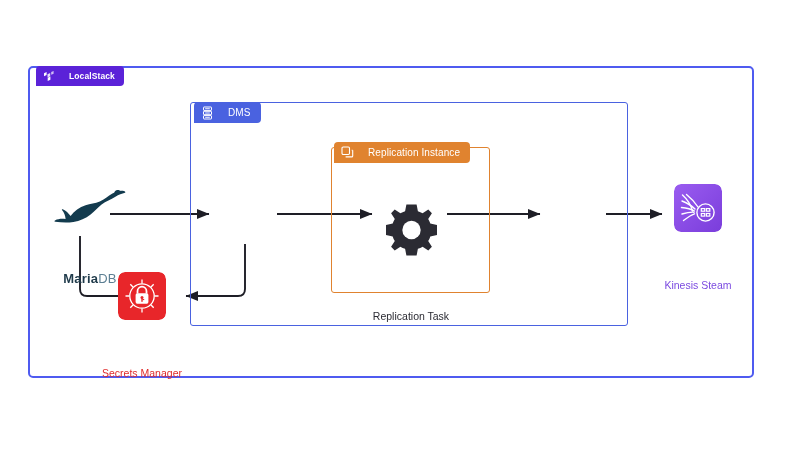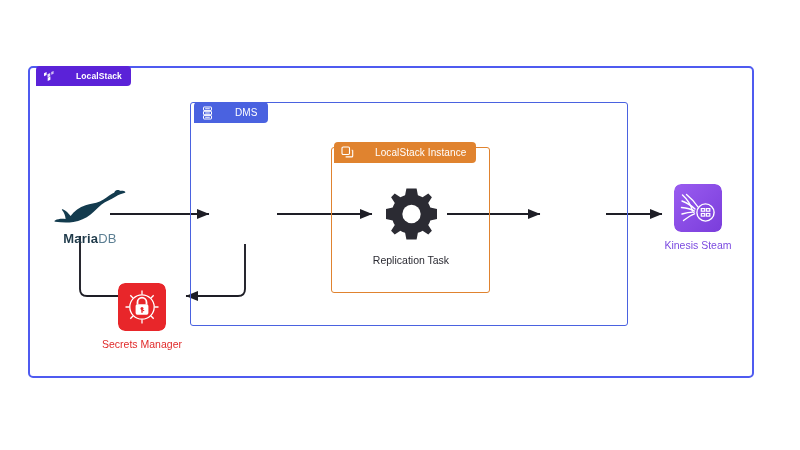--- a/index.html
+++ b/index.html
@@ -22,21 +22,21 @@
     left:190px;top:102px;width:438px;height:224px;
     border:1.6px solid #4a62e0;border-radius:3px;
   }
   #replication-instance-box{
     left:331px;top:147px;width:159px;height:146px;
     border:1.8px solid #e0832f;border-radius:3px;
   }
 
   
   .badge{
-    position:absolute;display:flex;align-items:center;gap:21px;
+    position:absolute;display:flex;align-items:center;gap:14px;
     border-radius:4px;color:#fff;white-space:nowrap;
     font-size:9.5px;letter-spacing:.1px;
   }
   #localstack-badge{
     left:36px;top:66px;height:20px;padding:0 9px 0 7px;
     background:#5b22d8;border-radius:4px 4px 4px 0;
     font-size:8.5px;font-weight:700;
   }
   #dms-badge{
     left:194px;top:102px;height:21px;padding:0 10px 0 7px;
@@ -44,39 +44,39 @@
     font-size:10px;font-weight:400;text-align:center;
   }
   #replication-instance-badge{
     left:334px;top:142px;height:21px;padding:0 10px 0 7px;
     background:#e0832f;border-radius:4px 4px 4px 0;
     font-size:10px;font-weight:400;
   }
   .badge-ico{display:flex;align-items:center;justify-content:center;flex:0 0 auto;}
 
   
-  .node{position:absolute;display:flex;flex-direction:column;align-items:center;}
+  .node{position:absolute;display:flex;flex-direction:column;align-items:center;gap:40px;}
   .node-label{
     margin-top:7px;font-size:10.5px;color:#2b2b33;
     text-align:center;white-space:nowrap;line-height:1.15;
   }
   .circle-node{width:57px;height:57px;border-radius:50%;background:#2b2b33;}
 
   #mariadb-node{left:42px;top:187px;width:96px;}
   #mariadb-wordmark{
     margin-top:2px;font-size:13px;font-weight:700;letter-spacing:.2px;
     color:#1f3a4a;
   }
   #mariadb-wordmark .db{color:#5c7f93;font-weight:400;}
 
   #source-endpoint-node{left:217px;top:186px;width:110px;}
-  #replication-task-node{left:356px;top:186px;width:110px;}
+  #replication-task-node{left:356px;top:202px;width:110px;}
   #target-endpoint-node{left:546px;top:186px;width:110px;}
 
-  #secrets-manager-node{left:94px;top:283px;width:96px;justify-content:flex-end;}
+  #secrets-manager-node{left:94px;top:272px;width:96px;justify-content:flex-end;}
   #kinesis-node{left:648px;top:184px;width:100px;justify-content:space-between;}
   .svc-tile{width:48px;height:48px;border-radius:7px;display:block;}
   #secrets-manager-label{color:#e02a2a;font-size:10.5px;margin-top:7px;}
   #kinesis-label{color:#7b4ae0;font-size:10.5px;margin-top:7px;}
 </style>
 </head>
 <body>
 
 <div id="canvas">
 
@@ -131,21 +131,21 @@
   </div>
 
   <div class="badge" id="replication-instance-badge">
     <span class="badge-ico">
       <svg width="13" height="13" viewBox="0 0 13 13">
         <rect x="1" y="1" width="7.5" height="7.5" rx="1.2" fill="none" stroke="#ffffff" stroke-width="1.1"></rect>
         <path d="M4.6 10.9 L10.7 10.9 Q11.7 10.9 11.7 9.9 L11.7 4.2" fill="none" stroke="#ffffff" stroke-width="1.1"></path>
         <path d="M10.7 4.2 L11.7 4.2" stroke="#ffffff" stroke-width="1.1"></path>
       </svg>
     </span>
-    <span>LocalStack Instance</span>
+    <span>Replication Instance</span>
   </div>
 
   <div class="node" id="mariadb-node">
     <span>
       <svg width="74" height="38" viewBox="0 0 74 38">
         <path d="M71.5 4.2 C67.5 3.0 63.2 4.4 59.4 6.6 C55.0 9.2 51.4 12.6 46.8 14.6 C42.2 16.6 37.2 16.9 32.6 18.3 C26.4 20.2 21.2 24.0 17.6 29.0 C15.4 25.9 13.0 23.6 9.8 22.2 C9.2 21.9 8.6 22.6 9.0 23.1 C11.2 25.9 12.3 28.6 12.6 32.1 C8.9 31.5 5.3 31.8 2.0 33.4 C1.3 33.7 1.5 34.7 2.2 34.8 C8.6 35.5 14.0 35.9 20.4 35.0 C26.9 34.1 32.6 31.6 37.6 27.6 C41.6 24.4 44.6 20.6 48.6 17.5 C52.9 14.2 57.9 12.6 62.4 9.8 C65.8 7.7 68.9 6.6 72.0 5.8 C72.7 5.6 72.2 4.4 71.5 4.2 Z" fill="#133b4e"></path>
         <path d="M62.8 6.0 C64.5 5.0 66.3 4.5 68.2 4.6 C67.0 3.2 65.2 2.6 63.4 3.2 C62.0 3.7 61.2 4.9 61.4 6.3 Z" fill="#133b4e"></path>
       </svg>
     </span>
     <div id="mariadb-wordmark"><span>Maria</span><span class="db">DB</span></div>

